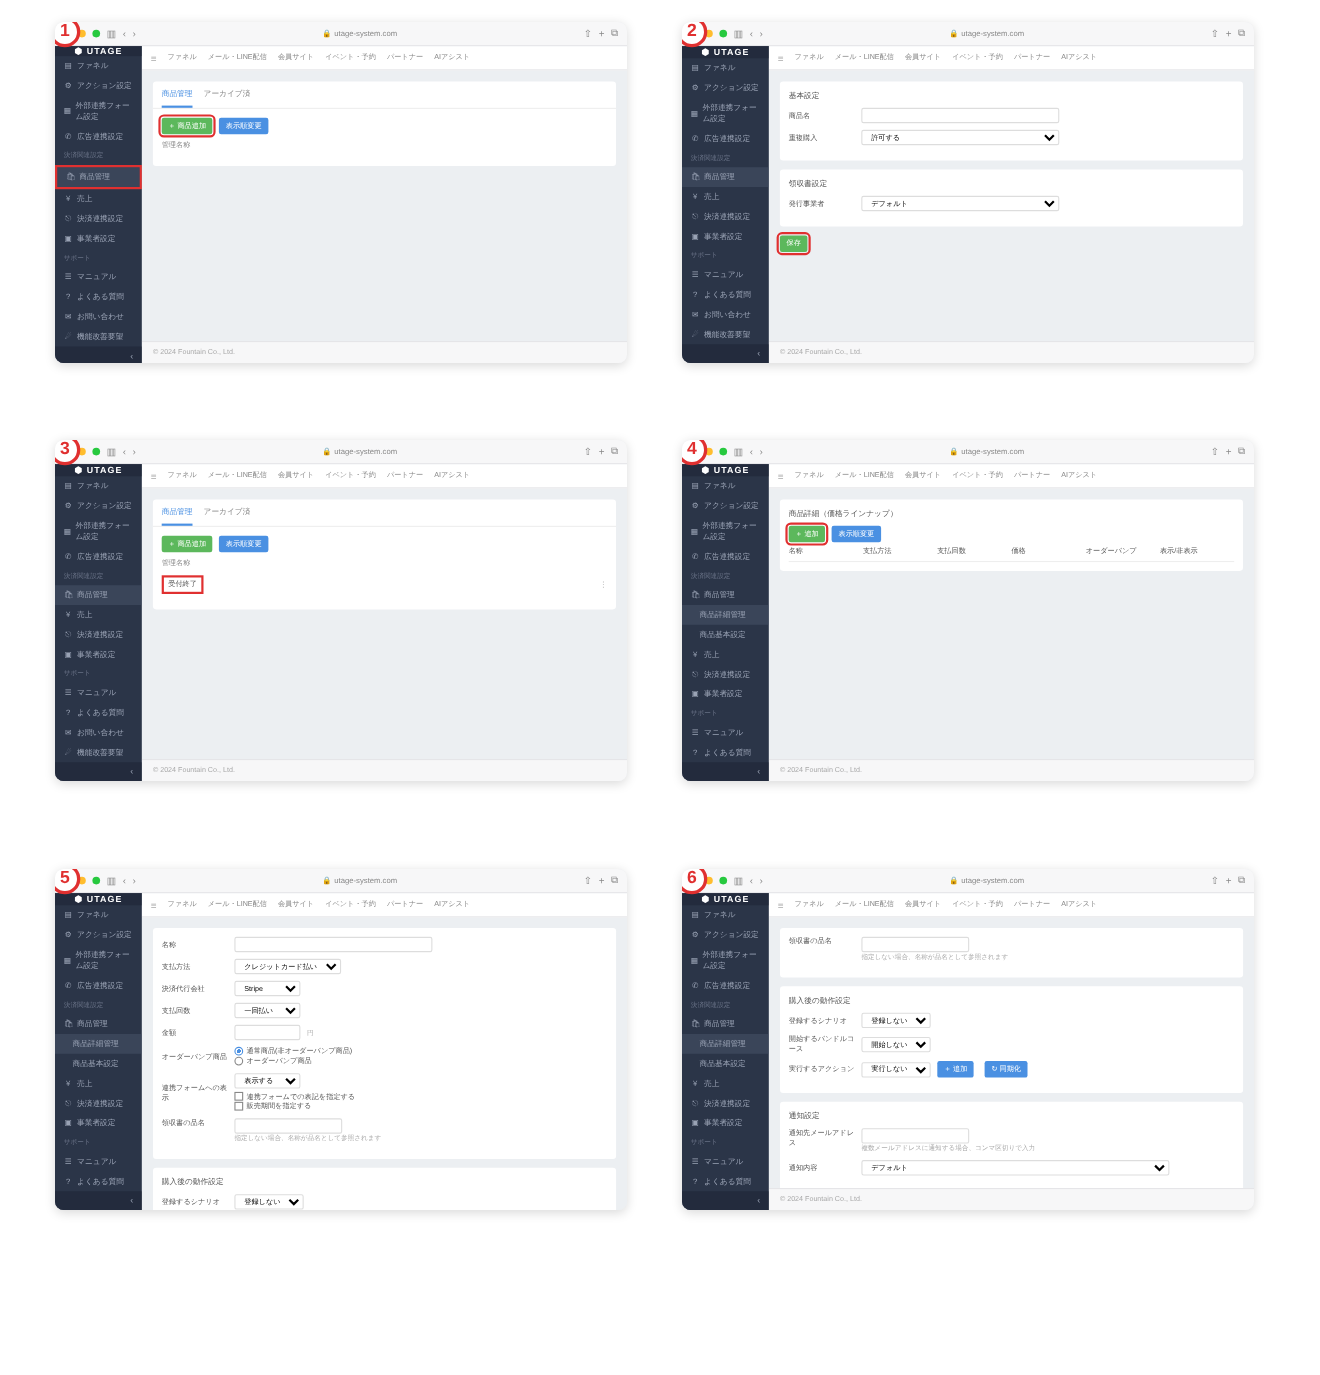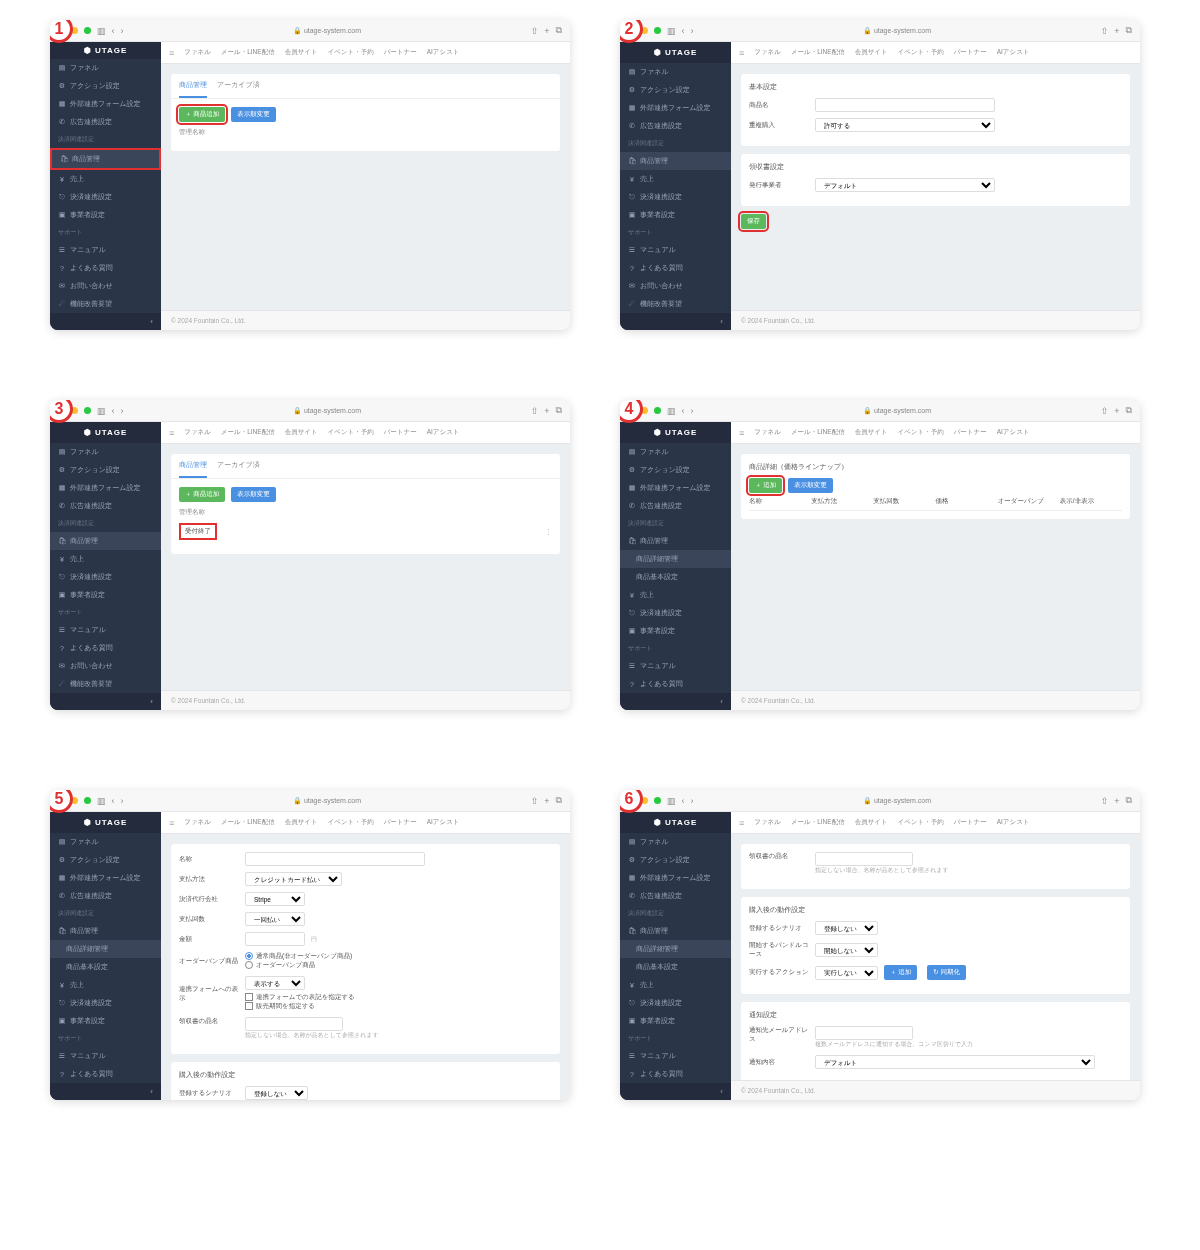--- a/index.html
+++ b/index.html
@@ -6,21 +6,21 @@
 body{background:#fff;width:1200px;height:1250px;position:relative}
 .lot{position:absolute;width:520px;height:310px;border-radius:8px;box-shadow:0 2px 10px rgba(0,0,0,.15);background:#eef0f2;overflow:hidden}
 .badge{position:absolute;width:28px;height:28px;border-radius:50%;border:3px solid #e03030;color:#e03030;font-weight:700;font-size:16px;text-align:center;line-height:22px;background:#fff;z-index:10;top:-5px;left:-5px}
 .bc{height:22px;background:#f7f7f8;display:flex;align-items:center;padding:0 8px;gap:6px;border-bottom:1px solid #e5e5e8}
 .dot{width:7px;height:7px;border-radius:50%}
 .dr{background:#ff5f56}.dy{background:#ffbd2e}.dg{background:#27c93f}
 .bspace{flex:1;display:flex;justify-content:center}
 .url{font-size:7px;color:#888}
 .bic{font-size:9px;color:#888}
 .body{display:flex;height:calc(100% - 22px)}
-.side{width:111px;background:#2b3548;color:#9aa3b5;font-size:7px;display:flex;flex-direction:column}
+.side{width:79px;background:#2b3548;color:#9aa3b5;font-size:7px;display:flex;flex-direction:column}
 .logo{height:22px;background:#232b3d;display:flex;align-items:center;justify-content:center;font-size:8px;color:#fff;letter-spacing:1px;font-weight:600}
 .side-it{padding:4px 8px;display:flex;align-items:center;gap:4px;cursor:pointer}
 .side-it.act{background:#3a4559}
 .side-it.box{border:2px solid #e03030}
 .side-hd{padding:4px 8px;font-size:6px;color:#6b7489}
 .side-ic{width:8px;text-align:center;font-size:7px}
 .collap{margin-top:auto;text-align:right;padding:4px 8px;font-size:8px;background:#232b3d}
 .main{flex:1;background:#eceff2;display:flex;flex-direction:column;overflow:auto}
 .topnav{height:22px;background:#fff;border-bottom:1px solid #e5e5e8;display:flex;align-items:center;padding:0 8px;gap:10px;font-size:6.5px;color:#888}
 .hamb{font-size:9px;color:#aaa}

